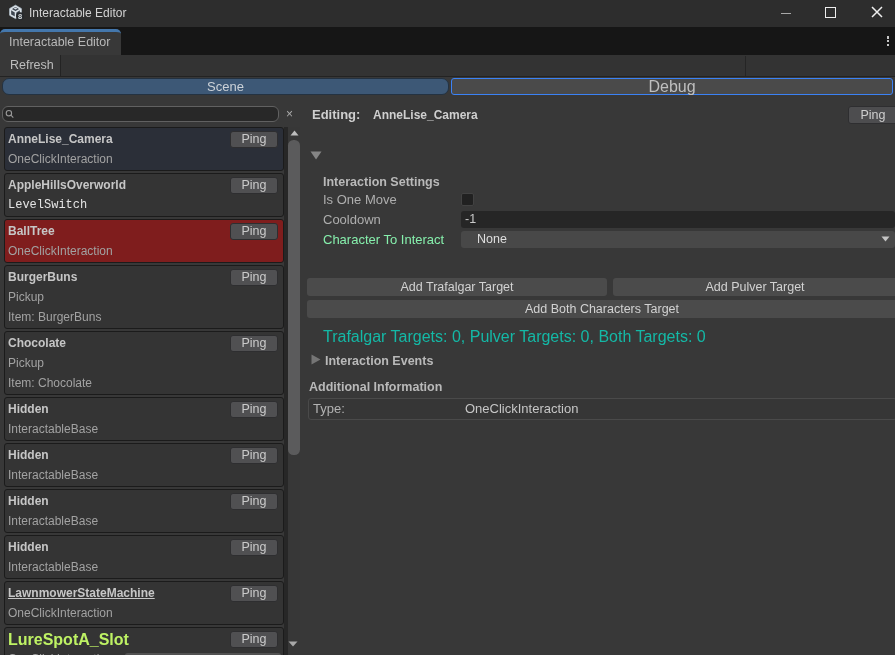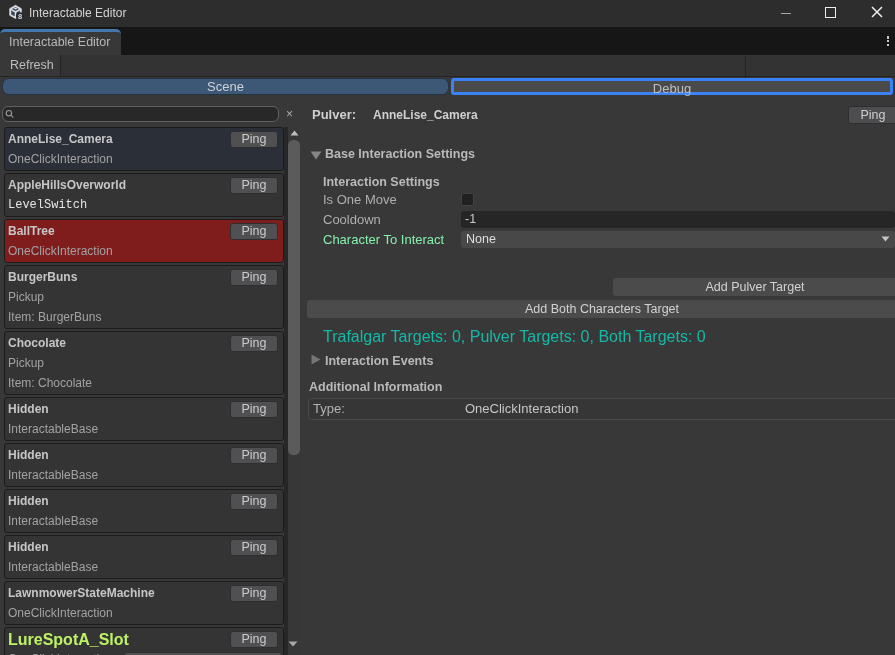--- a/index.html
+++ b/index.html
@@ -42,21 +42,21 @@
     <div style="width:2.6px;height:2.6px;background:#c6c6c6;"></div>
   </div>
 
   <div class="abs" style="left:0;top:55px;width:895px;height:22px;background:#333333;border-bottom:1px solid #232323;"></div>
   <div class="abs" style="left:0;top:55px;width:60px;height:21px;background:#383838;"></div>
   <div class="abs" style="left:10px;top:55px;height:21px;line-height:21px;font-size:12.5px;color:#bdbdbd;">Refresh</div>
   <div class="abs" style="left:60px;top:55px;width:1px;height:21px;background:#232323;"></div>
   <div class="abs" style="left:745px;top:56px;width:1px;height:20px;background:#252525;"></div>
 
   <div class="abs" style="left:2px;top:78px;width:447px;height:17px;background:#3d5876;border:1px solid #243241;border-radius:7px;line-height:15px;text-align:center;font-size:13px;color:#ccd2d8;">Scene</div>
-  <div class="abs" style="left:451px;top:78px;width:442px;height:17px;background:#4a4a4a;border:3px solid #3b82f6;border-radius:3px;line-height:15px;text-align:center;font-size:13px;color:#bfbfbf;">Debug</div>
+  <div class="abs" style="left:451px;top:78px;width:442px;height:17px;background:#4a4a4a;border:1px solid #3b82f6;border-radius:3px;line-height:15px;text-align:center;font-size:16px;color:#bfbfbf;">Debug</div>
 
   <div class="abs" style="left:2px;top:106px;width:277px;height:16px;background:#282828;border:1px solid #616161;border-radius:6px;"></div>
   <svg class="abs" style="left:5px;top:109px;" width="10" height="10" viewBox="0 0 10 10">
     <circle cx="3.9" cy="4.2" r="2.7" fill="none" stroke="#999999" stroke-width="1.1"></circle>
     <path d="M5.9 6.2 L8.3 8.6" stroke="#999999" stroke-width="1.1"></path>
   </svg>
   <div class="abs" style="left:283px;top:105px;width:13px;height:19px;line-height:19px;text-align:center;font-size:12px;color:#ababab;">×</div>
 
   <div class="abs" style="left:4px;top:127px;width:280px;height:44px;background:#2b2f38;border:1px solid #1b1b1b;border-radius:3px;">
     <div class="b" style="position:absolute;left:3px;top:3px;font-size:12px;color:#c6c6c6;line-height:17px;white-space:nowrap;">AnneLise_Camera</div>
@@ -99,61 +99,61 @@
     <div class="b" style="position:absolute;left:3px;top:3px;font-size:12px;color:#c6c6c6;line-height:17px;white-space:nowrap;">Hidden</div>
     <div style="position:absolute;left:3px;top:23px;font-size:12px;color:#a2a2a2;line-height:16px;white-space:nowrap;">InteractableBase</div>
     <div style="position:absolute;left:225px;top:3px;width:48px;height:17px;background:#505052;border:1px solid #2e2e30;border-radius:3px;line-height:15px;text-align:center;font-size:12.5px;color:#cacaca;">Ping</div>
   </div>
   <div class="abs" style="left:4px;top:535px;width:280px;height:44px;background:#343434;border:1px solid #1b1b1b;border-radius:3px;">
     <div class="b" style="position:absolute;left:3px;top:3px;font-size:12px;color:#c6c6c6;line-height:17px;white-space:nowrap;">Hidden</div>
     <div style="position:absolute;left:3px;top:23px;font-size:12px;color:#a2a2a2;line-height:16px;white-space:nowrap;">InteractableBase</div>
     <div style="position:absolute;left:225px;top:3px;width:48px;height:17px;background:#505052;border:1px solid #2e2e30;border-radius:3px;line-height:15px;text-align:center;font-size:12.5px;color:#cacaca;">Ping</div>
   </div>
   <div class="abs" style="left:4px;top:581px;width:280px;height:44px;background:#343434;border:1px solid #1b1b1b;border-radius:3px;">
-    <div class="b" style="position:absolute;left:3px;top:3px;font-size:12px;color:#c6c6c6;line-height:17px;white-space:nowrap;">LawnmowerStateMachine</div>
+    <div class="b" style="position:absolute;left:3px;top:3px;font-size:12px;color:#c6c6c6;line-height:17px;white-space:nowrap;text-decoration:underline;">LawnmowerStateMachine</div>
     <div style="position:absolute;left:3px;top:23px;font-size:12px;color:#a2a2a2;line-height:16px;white-space:nowrap;">OneClickInteraction</div>
     <div style="position:absolute;left:225px;top:3px;width:48px;height:17px;background:#505052;border:1px solid #2e2e30;border-radius:3px;line-height:15px;text-align:center;font-size:12.5px;color:#cacaca;">Ping</div>
   </div>
   <div class="abs" style="left:4px;top:627px;width:280px;height:44px;background:#343434;border:1px solid #1b1b1b;border-radius:3px;">
     <div class="b" style="position:absolute;left:3px;top:3px;font-size:16px;color:#bef264;line-height:17px;white-space:nowrap;">LureSpotA_Slot</div>
     <div style="position:absolute;left:3px;top:23px;font-size:12px;color:#a2a2a2;line-height:16px;white-space:nowrap;">OneClickInteraction</div>
     <div style="position:absolute;left:225px;top:3px;width:48px;height:17px;background:#505052;border:1px solid #2e2e30;border-radius:3px;line-height:15px;text-align:center;font-size:12.5px;color:#cacaca;">Ping</div>
   </div>
 
   <div class="abs" style="left:284px;top:127px;width:4px;height:528px;background:#272727;"></div>
   <div class="abs" style="left:288px;top:127px;width:12px;height:528px;background:#373737;"></div>
   <svg class="abs" style="left:289.5px;top:130px;" width="9" height="6" viewBox="0 0 9 6">
       <path d="M4.5 0.5 L8.5 5.5 L0.5 5.5 Z" fill="#bdbdbd"></path>
     </svg>
   <div class="abs" style="left:288px;top:140px;width:11.5px;height:315px;background:#5b5b5c;border-radius:5.5px;"></div>
   <svg class="abs" style="left:288px;top:641px;" width="10" height="6" viewBox="0 0 10 6">
       <path d="M0.5 0.5 L9.5 0.5 L5 5.5 Z" fill="#a8a8a8"></path>
     </svg>
   <div class="abs" style="left:125px;top:652.5px;width:156px;height:3px;background:#525252;border-radius:2.5px 2.5px 0 0;"></div>
 
-  <div class="abs b" style="left:312px;top:105px;height:20px;line-height:20px;font-size:13px;color:#cfcfcf;">Pulver:</div>
+  <div class="abs b" style="left:312px;top:105px;height:20px;line-height:20px;font-size:13px;color:#cfcfcf;">Editing:</div>
   <div class="abs b" style="left:373px;top:105px;height:20px;line-height:20px;font-size:12px;color:#cfcfcf;">AnneLise_Camera</div>
   <div class="abs" style="left:848px;top:106px;width:50px;height:18px;background:#4d4d4f;border:1px solid #2e2e30;border-radius:3px;line-height:16px;text-align:center;font-size:12.5px;color:#cfcfcf;">Ping</div>
 
   <svg class="abs" style="left:310px;top:151px;" width="12" height="9" viewBox="0 0 12 9">
       <path d="M0.5 0.5 L11.5 0.5 L6 8.5 Z" fill="#858585"></path>
     </svg>
-  <div class="abs b" style="left:325px;top:145px;height:18px;line-height:18px;font-size:12.5px;color:#b9b9b9;">Base Interaction Settings</div>
 
   <div class="abs b" style="left:323px;top:173px;height:18px;line-height:18px;font-size:12.5px;color:#b9b9b9;">Interaction Settings</div>
   <div class="abs" style="left:323px;top:191px;height:18px;line-height:18px;font-size:13px;color:#aeaeae;">Is One Move</div>
   <div class="abs" style="left:461px;top:193px;width:13px;height:13px;background:#212121;border:1px solid #424242;border-radius:2px;"></div>
   <div class="abs" style="left:323px;top:211px;height:18px;line-height:18px;font-size:13px;color:#aeaeae;">Cooldown</div>
   <div class="abs" style="left:461px;top:211px;width:434px;height:17px;background:#262626;border-radius:3px;line-height:17px;font-size:12.5px;color:#cacaca;padding-left:4px;">-1</div>
   <div class="abs" style="left:323px;top:231px;height:18px;line-height:18px;font-size:13px;color:#86efac;">Character To Interact</div>
-  <div class="abs" style="left:461px;top:231px;width:434px;height:17px;background:#484848;border-radius:3px;line-height:17px;font-size:12.5px;color:#dedede;padding-left:5px;">None</div>
+  <div class="abs" style="left:461px;top:231px;width:434px;height:17px;background:#484848;border-radius:3px;line-height:17px;font-size:12.5px;color:#dedede;padding-left:16px;">None</div>
   <svg class="abs" style="left:881px;top:236px;" width="9" height="6" viewBox="0 0 9 6">
       <path d="M0.5 0.5 L8.5 0.5 L4.5 5.5 Z" fill="#c4c4c4"></path>
     </svg>
 
+  <div class="abs" style="left:307px;top:278px;width:300px;height:18px;background:#4b4b4b;border-radius:3px;line-height:18px;text-align:center;font-size:12.5px;color:#d2d2d2;">Add Trafalgar Target</div>
   <div class="abs" style="left:613px;top:278px;width:284px;height:18px;background:#4b4b4b;border-radius:3px;line-height:18px;text-align:center;font-size:12.5px;color:#d2d2d2;">Add Pulver Target</div>
   <div class="abs" style="left:307px;top:300px;width:590px;height:18px;background:#4b4b4b;border-radius:3px;line-height:18px;text-align:center;font-size:12.5px;color:#d2d2d2;">Add Both Characters Target</div>
   <div class="abs" style="left:323px;top:328px;height:17px;line-height:17px;font-size:16px;color:#14b8a6;">Trafalgar Targets: 0, Pulver Targets: 0, Both Targets: 0</div>
 
   <svg class="abs" style="left:311px;top:354px;" width="10" height="11" viewBox="0 0 10 11">
       <path d="M0.5 0.5 L9.5 5.5 L0.5 10.5 Z" fill="#757575"></path>
     </svg>
   <div class="abs b" style="left:325px;top:352px;height:18px;line-height:18px;font-size:12.5px;color:#b9b9b9;">Interaction Events</div>
 
   <div class="abs b" style="left:309px;top:378px;height:18px;line-height:18px;font-size:12.5px;color:#b9b9b9;">Additional Information</div>

